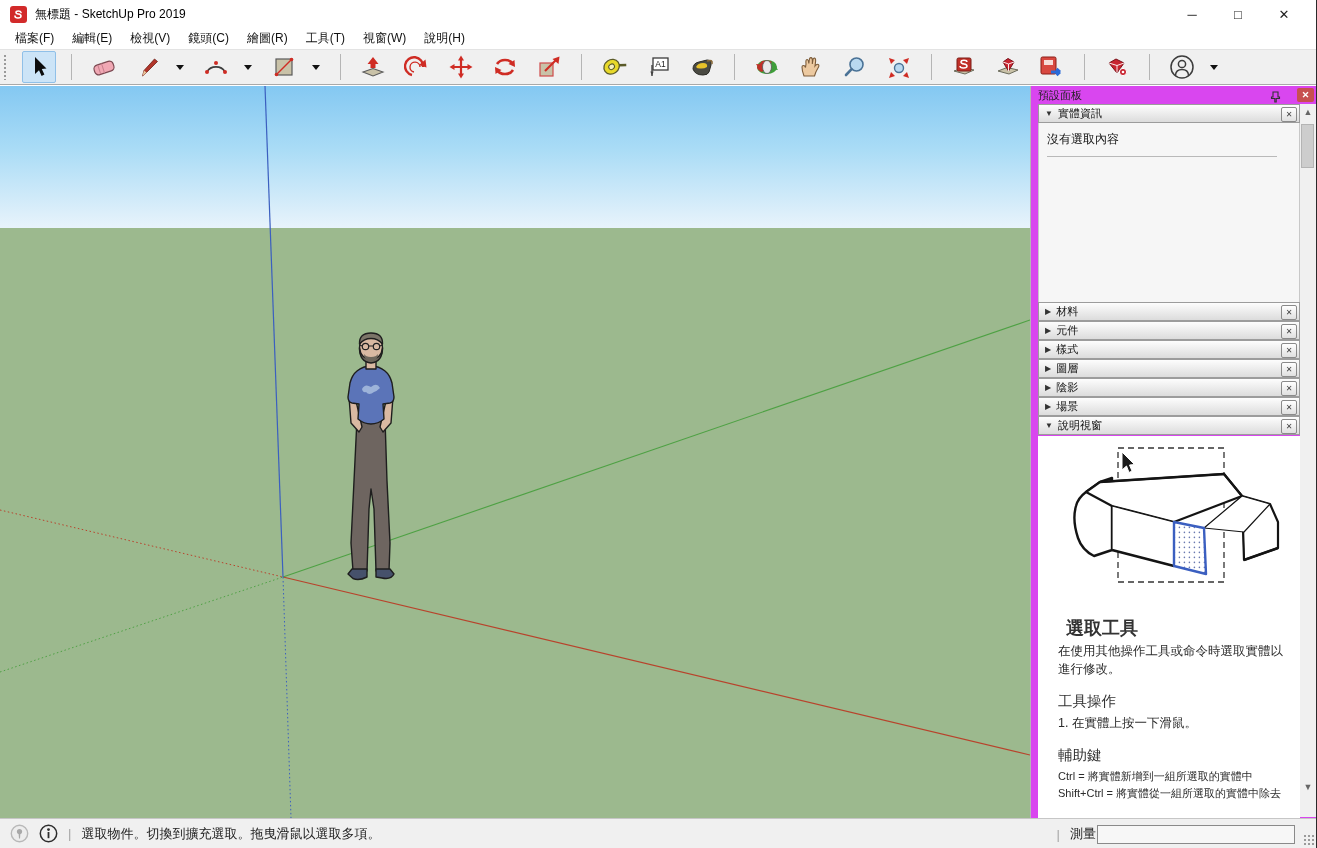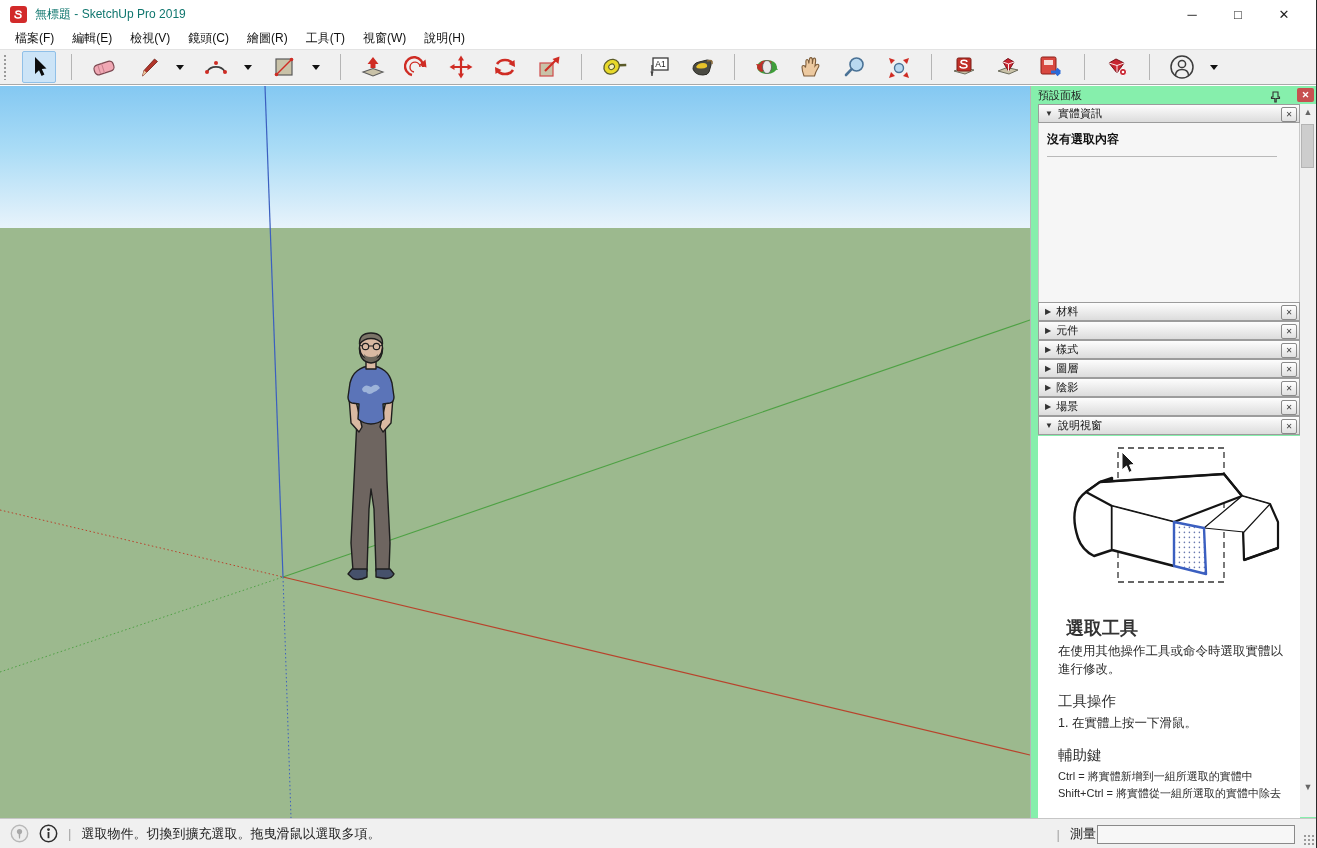--- a/index.html
+++ b/index.html
@@ -6,21 +6,21 @@
   .app{position:relative;width:1317px;height:848px;background:#ffffff;
        font-family:"Liberation Sans",sans-serif;overflow:hidden;
        border-right:1px solid #2a2a2a;box-sizing:border-box;color:#111;}
   .abs{position:absolute;}
 
   
   .titlebar{left:0;top:0;width:1317px;height:28px;background:#fff;display:flex;align-items:center;}
   .logo{width:17px;height:17px;margin-left:10px;border-radius:3px;background:#d22a2a;
         display:flex;align-items:center;justify-content:center;}
   .logo svg{display:block}
-  .title-text{margin-left:8px;font-size:12px;color:#0f766e;text-align:right;}
+  .title-text{margin-left:8px;font-size:12px;color:#000000;text-align:right;}
   .win-controls{position:absolute;right:10px;top:0;height:28px;display:flex;}
   .win-btn{width:46px;height:28px;display:flex;align-items:center;justify-content:center;
            font-size:13px;color:#222;cursor:default;}
 
   
   .menubar{left:0;top:28px;width:1204px;height:21px;background:#fff;display:flex;align-items:center;padding-left:6px;box-sizing:border-box;}
   .menu-item{font-size:12px;padding:2px 9px;color:#111;}
 
   
   .toolbar{left:0;top:49px;width:1317px;height:36px;background:#f0f0f0;
@@ -38,37 +38,37 @@
   .tsep{width:1px;height:26px;background:#b5b5b5;margin:0 6px;}
 
   
   .viewport{left:0;top:86px;width:1030px;height:732px;overflow:hidden;}
   .sky{position:absolute;left:0;top:0;width:100%;height:142px;
        background:linear-gradient(#84c8f2,#aadcf6 45%,#e8f3fb);}
   .ground{position:absolute;left:0;top:142px;width:100%;height:590px;background:#9cb98e;}
   .scene{position:absolute;left:0;top:0;}
 
   
-  .panel{left:1030px;top:86px;width:287px;height:732px;background:#86efac;
+  .panel{left:1030px;top:86px;width:287px;height:732px;background:#d946ef;
          border-left:1px solid #b5b5b5;box-sizing:border-box;}
   .panel-title{position:absolute;left:7px;top:2px;font-size:11px;color:#222;}
   .pin{position:absolute;right:36px;top:3px;}
   .panel-close{position:absolute;right:3px;top:2px;width:17px;height:14px;background:#c75050;
                border-radius:2px;color:#fff;font-size:9px;font-weight:bold;
                display:flex;align-items:center;justify-content:center;}
   .sec{position:absolute;left:7px;width:262px;height:19px;
        background:linear-gradient(#fdfdfd,#dcdcdc);border:1px solid #9c9c9c;
        box-sizing:border-box;display:flex;align-items:center;font-size:11px;color:#111;}
   .sec .arrow{margin:0 5px 0 6px;font-size:8px;color:#333;}
   .sec .x{position:absolute;right:2px;top:2px;width:14px;height:13px;
           border:1px solid #8a8a8a;background:linear-gradient(#fff,#e0e0e0);
           font-size:8px;color:#444;display:flex;align-items:center;justify-content:center;border-radius:2px;}
   .entity-body{position:absolute;left:7px;top:37px;width:262px;height:179px;background:#f6f6f6;
                border-left:1px solid #c8c8c8;border-right:1px solid #c8c8c8;box-sizing:border-box;}
-  .entity-msg{font-size:12px;font-weight:bold;color:#111;padding:8px 0 0 8px;}
+  .entity-msg{font-size:12px;font-weight:normal;color:#111;padding:8px 0 0 8px;}
   .entity-sep{margin:8px 0 0 8px;width:230px;border-top:1px solid #b9b9b9;}
   .instructor{position:absolute;left:7px;top:350px;width:262px;height:382px;background:#fff;
               overflow:hidden;}
   .inst-text{padding:0 14px 0 20px;color:#2b2b2b;}
   .inst-h1{font-family:"Liberation Serif",serif;font-size:18px;font-weight:bold;margin:8px 0 2px 8px;color:#333;}
   .inst-p{font-size:12.5px;line-height:1.45;margin:0 0 14px 0;}
   .inst-h2{font-family:"Liberation Serif",serif;font-size:14.5px;font-weight:normal;margin:0 0 3px 0;color:#333;}
   .inst-li{font-size:12.5px;line-height:1.45;margin:0 0 14px 0;}
   .inst-mod{font-size:11px;line-height:1.5;margin:0;}
 

